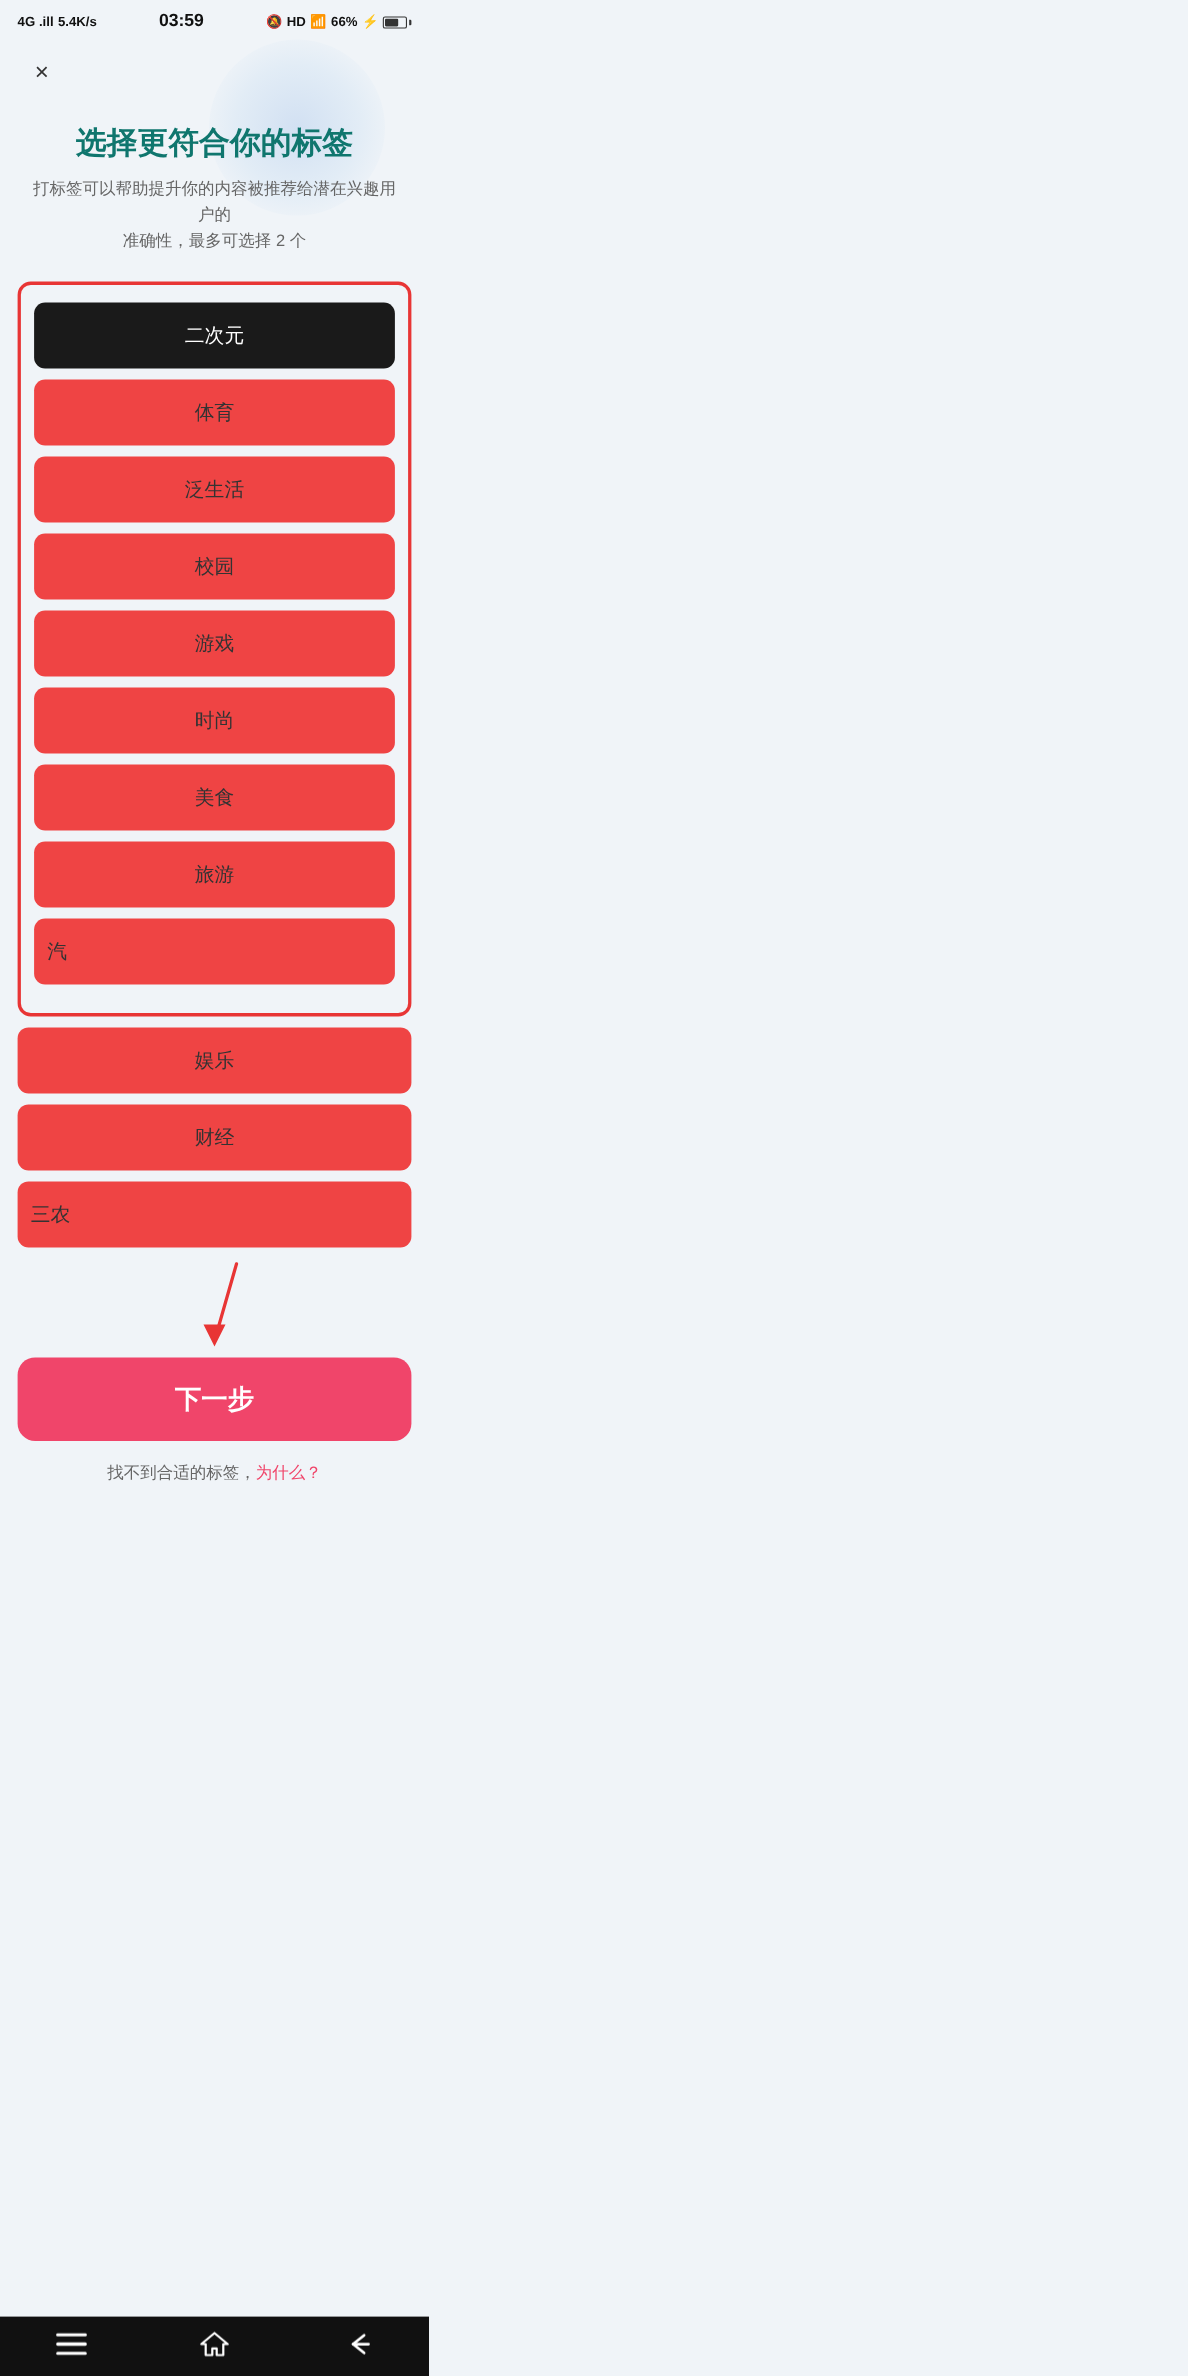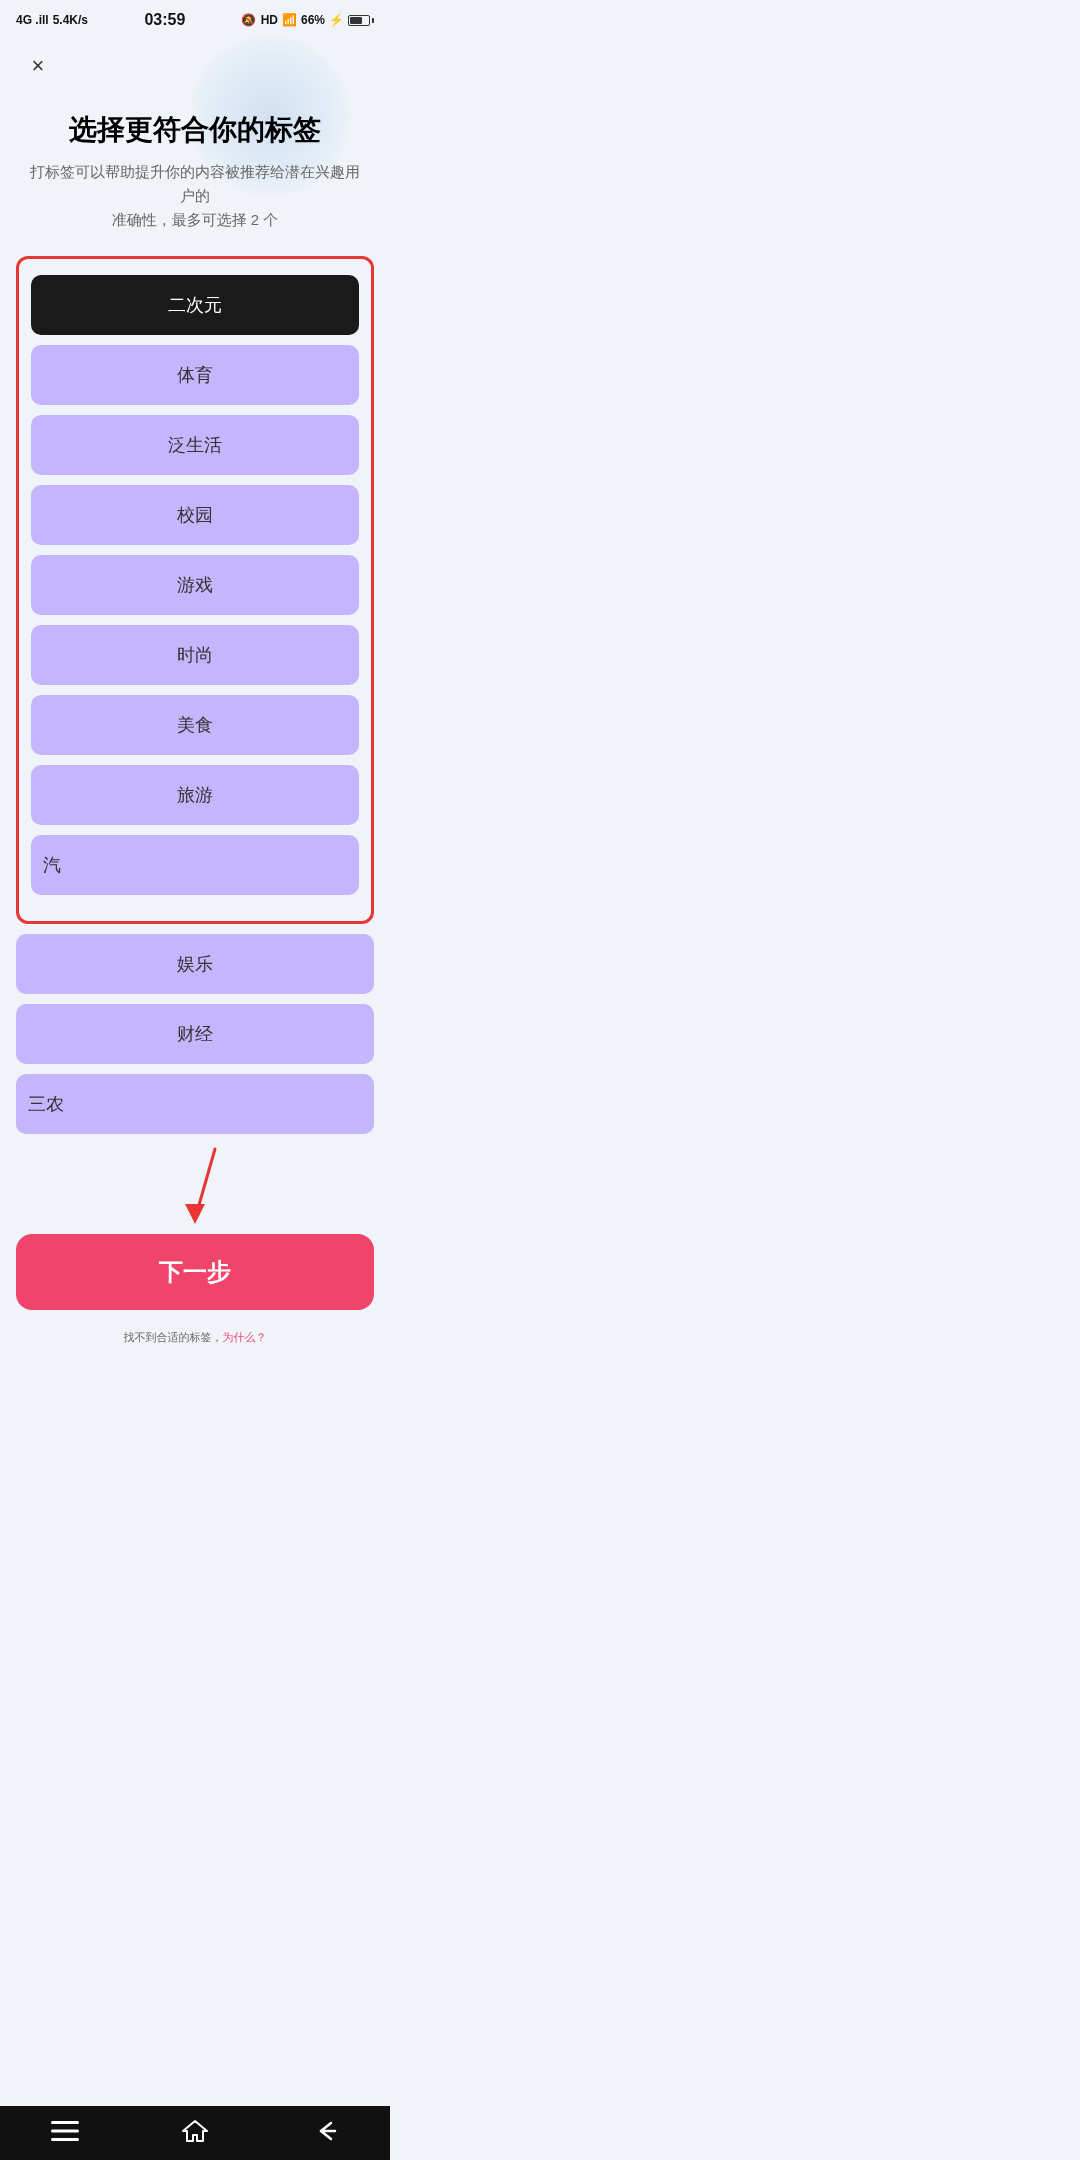--- a/index.html
+++ b/index.html
@@ -115,21 +115,21 @@
       font-size: 22px;
       color: #333;
       font-weight: 300;
     }
 
     
     .page-title {
       text-align: center;
       font-size: 28px;
       font-weight: 700;
-      color: #000000;
+      color: #0f766e;
       margin-top: 24px;
       margin-bottom: 12px;
       line-height: 1.3;
     }
 
     .page-subtitle {
       text-align: center;
       font-size: 15px;
       color: #666;
       line-height: 1.6;
@@ -174,21 +174,21 @@
       font-size: 24px;
       font-weight: 600;
       cursor: pointer;
       margin-top: 0;
       margin-bottom: 20px;
     }
 
     
     .bottom-hint {
       text-align: center;
-      font-size: 11px;
+      font-size: 15px;
       color: #666;
       margin-bottom: 30px;
     }
 
     .bottom-hint .link {
       color: #f0456a;
       cursor: pointer;
     }
 
     
@@ -223,21 +223,21 @@
       display: flex;
       gap: 10px;
       margin-bottom: 10px;
       flex-direction: column;
     }
 
     .tag-item {
       flex: 1;
       padding: 18px 8px;
       border-radius: 10px;
-      background: #c4b5fd;
+      background: #ef4444;
       border: none;
       font-size: 18px;
       color: #333;
       cursor: pointer;
       text-align: center;
       font-weight: 500;
     }
 
     .tag-item.selected-dark {
       background: #1a1a1a;

